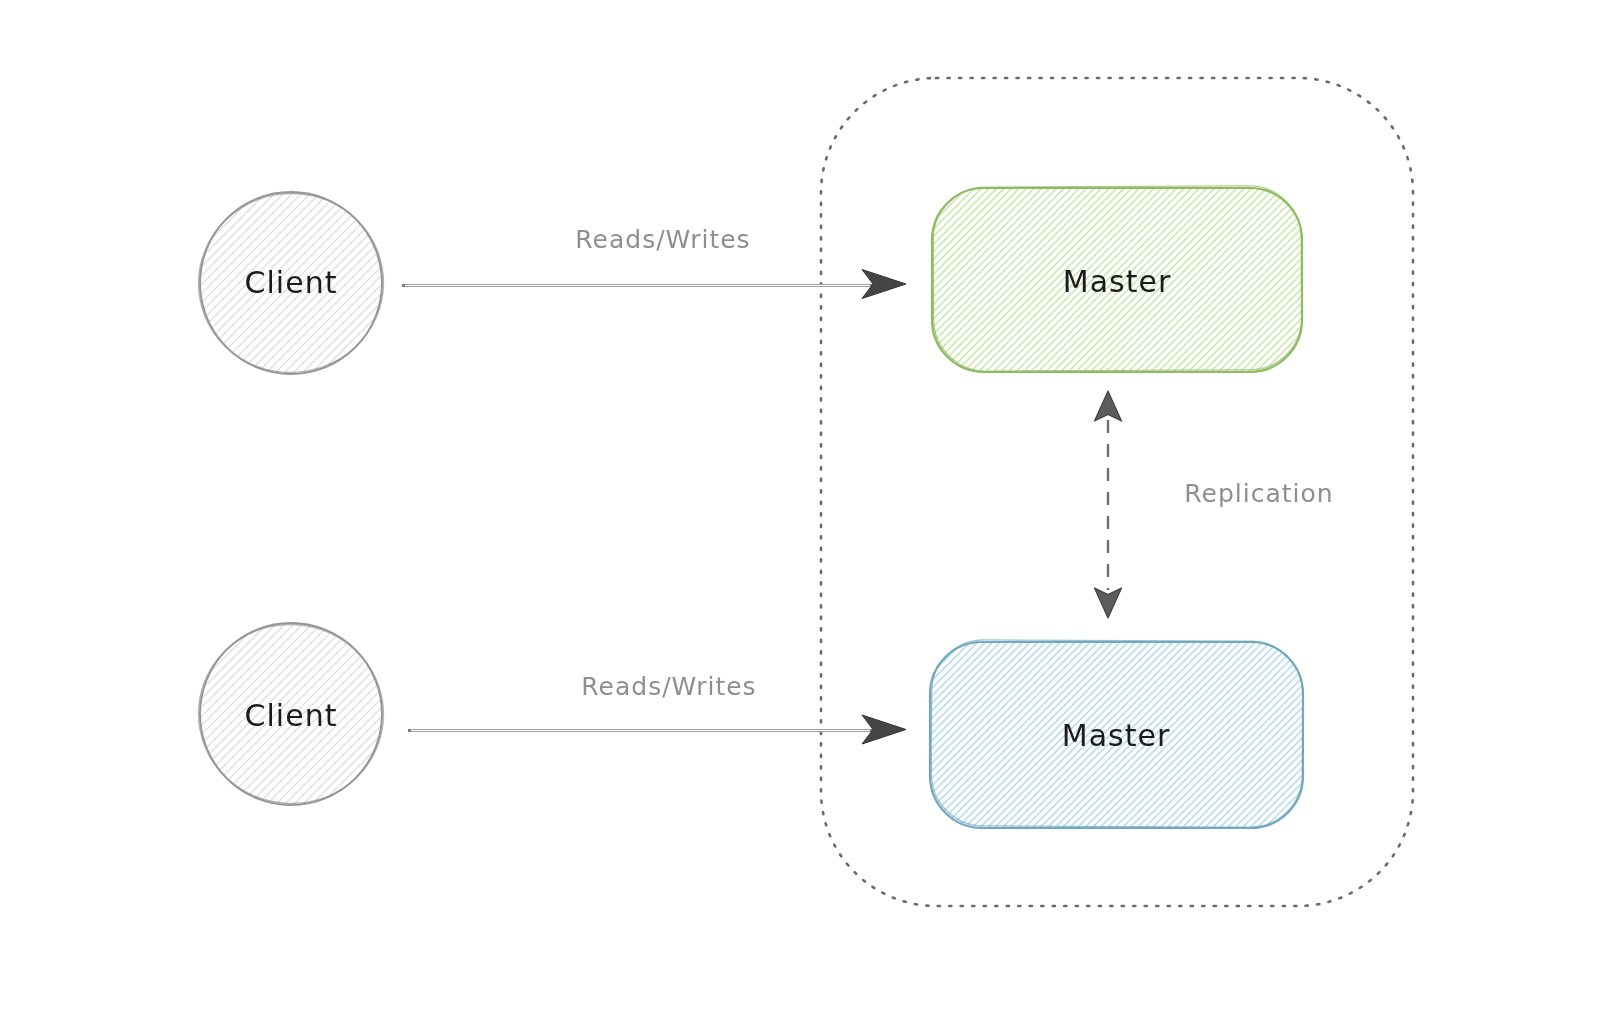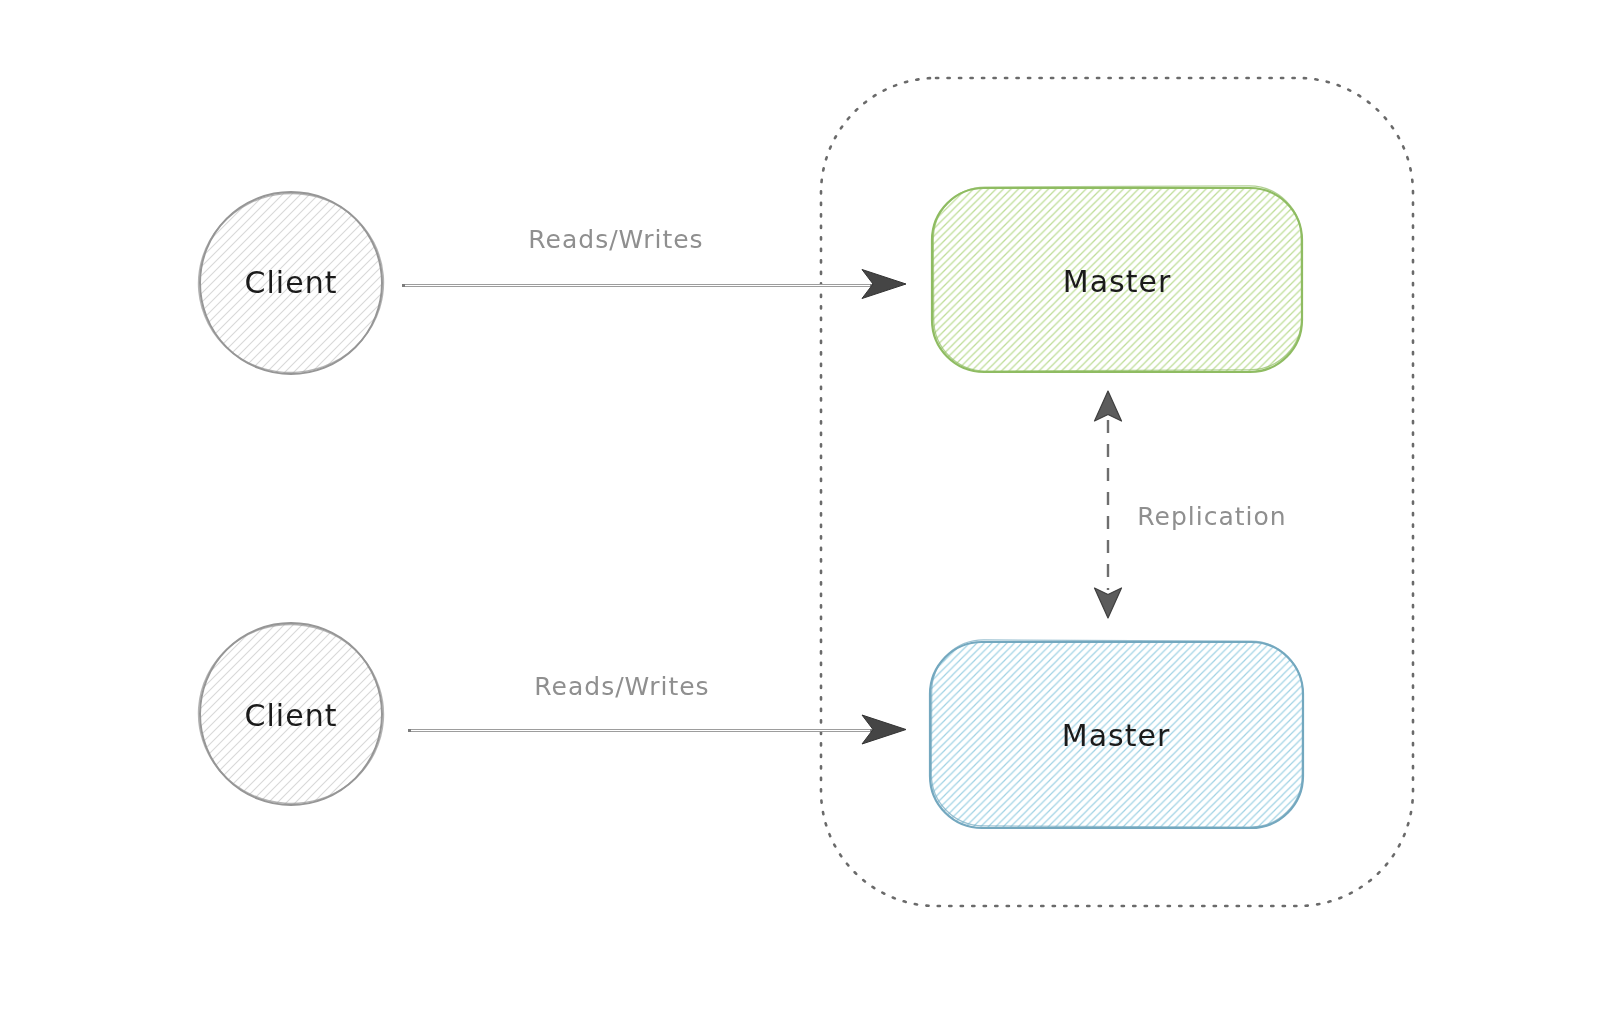--- a/index.html
+++ b/index.html
@@ -22,20 +22,21 @@
     font-size: 30px;
     font-weight: normal;
     color: #1b1b1b;
     letter-spacing: 1px;
   }
   .edge-label {
     font-size: 25px;
     font-weight: normal;
     color: #8f8f8f;
     letter-spacing: 1px;
+    margin-left: 47px;
   }
 </style>
 </head>
 <body>
 
 <div class="stage">
 
   <svg width="1612" height="1018" viewBox="0 0 1612 1018">
     <defs>
       <pattern id="hatchClient" patternUnits="userSpaceOnUse" width="9" height="9">
@@ -95,15 +96,15 @@
   <div class="label node-label" style="left:291px; top:715px;">Client</div>
 
   <div class="label node-label" style="left:1117px; top:281px;">Master</div>
 
   <div class="label node-label" style="left:1116px; top:735px;">Master</div>
 
   <div class="label edge-label" style="left:616px; top:239px;">Reads/Writes</div>
 
   <div class="label edge-label" style="left:622px; top:686px;">Reads/Writes</div>
 
-  <div class="label edge-label" style="left:1212px; top:516px;">Replication</div>
+  <div class="label edge-label" style="left:1212px; top:493px;">Replication</div>
 
 </div>
 
 </body></html>

